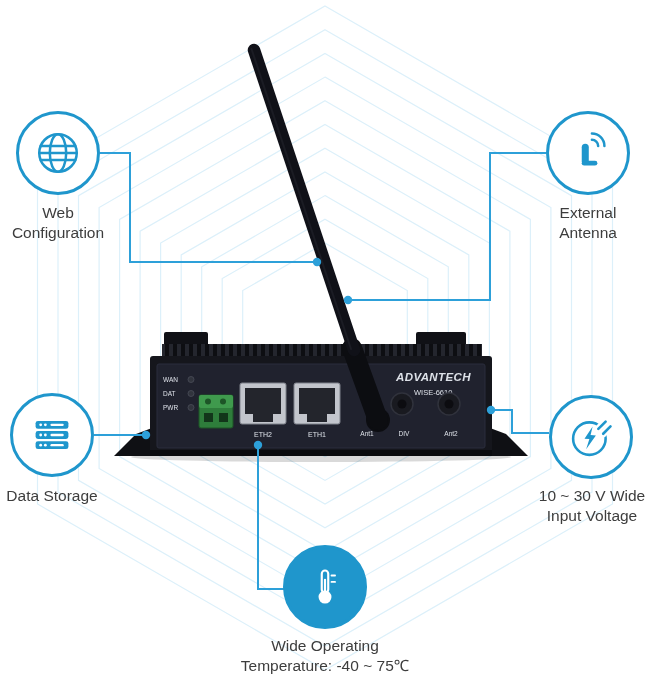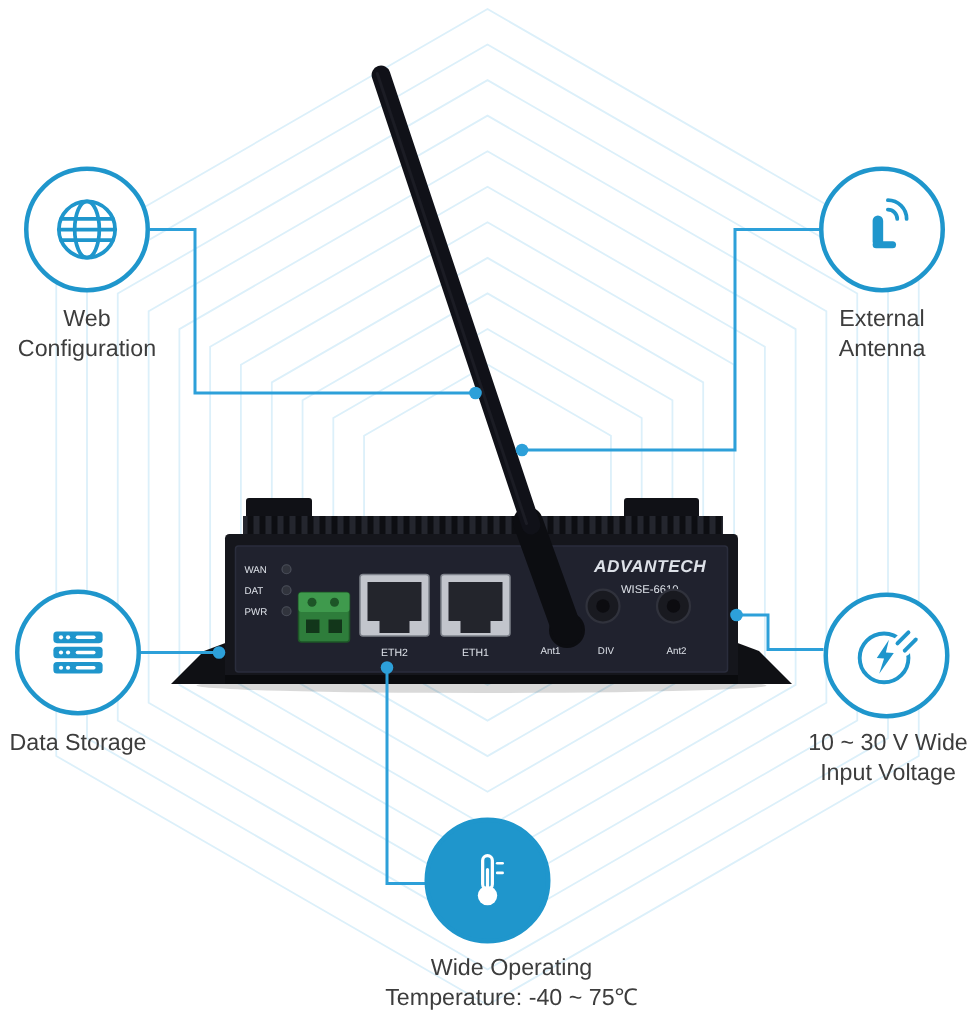--- a/index.html
+++ b/index.html
@@ -231,16 +231,16 @@
     </svg>
   </div>
 
   <div class="feature-label" style="left:58px;top:203px;">Web
 Configuration</div>
   <div class="feature-label" style="left:588px;top:203px;">External
 Antenna</div>
   <div class="feature-label" style="left:52px;top:486px;">Data Storage</div>
   <div class="feature-label" style="left:592px;top:486px;">10 ~ 30 V Wide
 Input Voltage</div>
-  <div class="feature-label" style="left:341px;top:636px;">Wide Operating
+  <div class="feature-label" style="left:325px;top:636px;">Wide Operating
 Temperature: -40 ~ 75℃</div>
 
 </div>
 
 </body></html>

